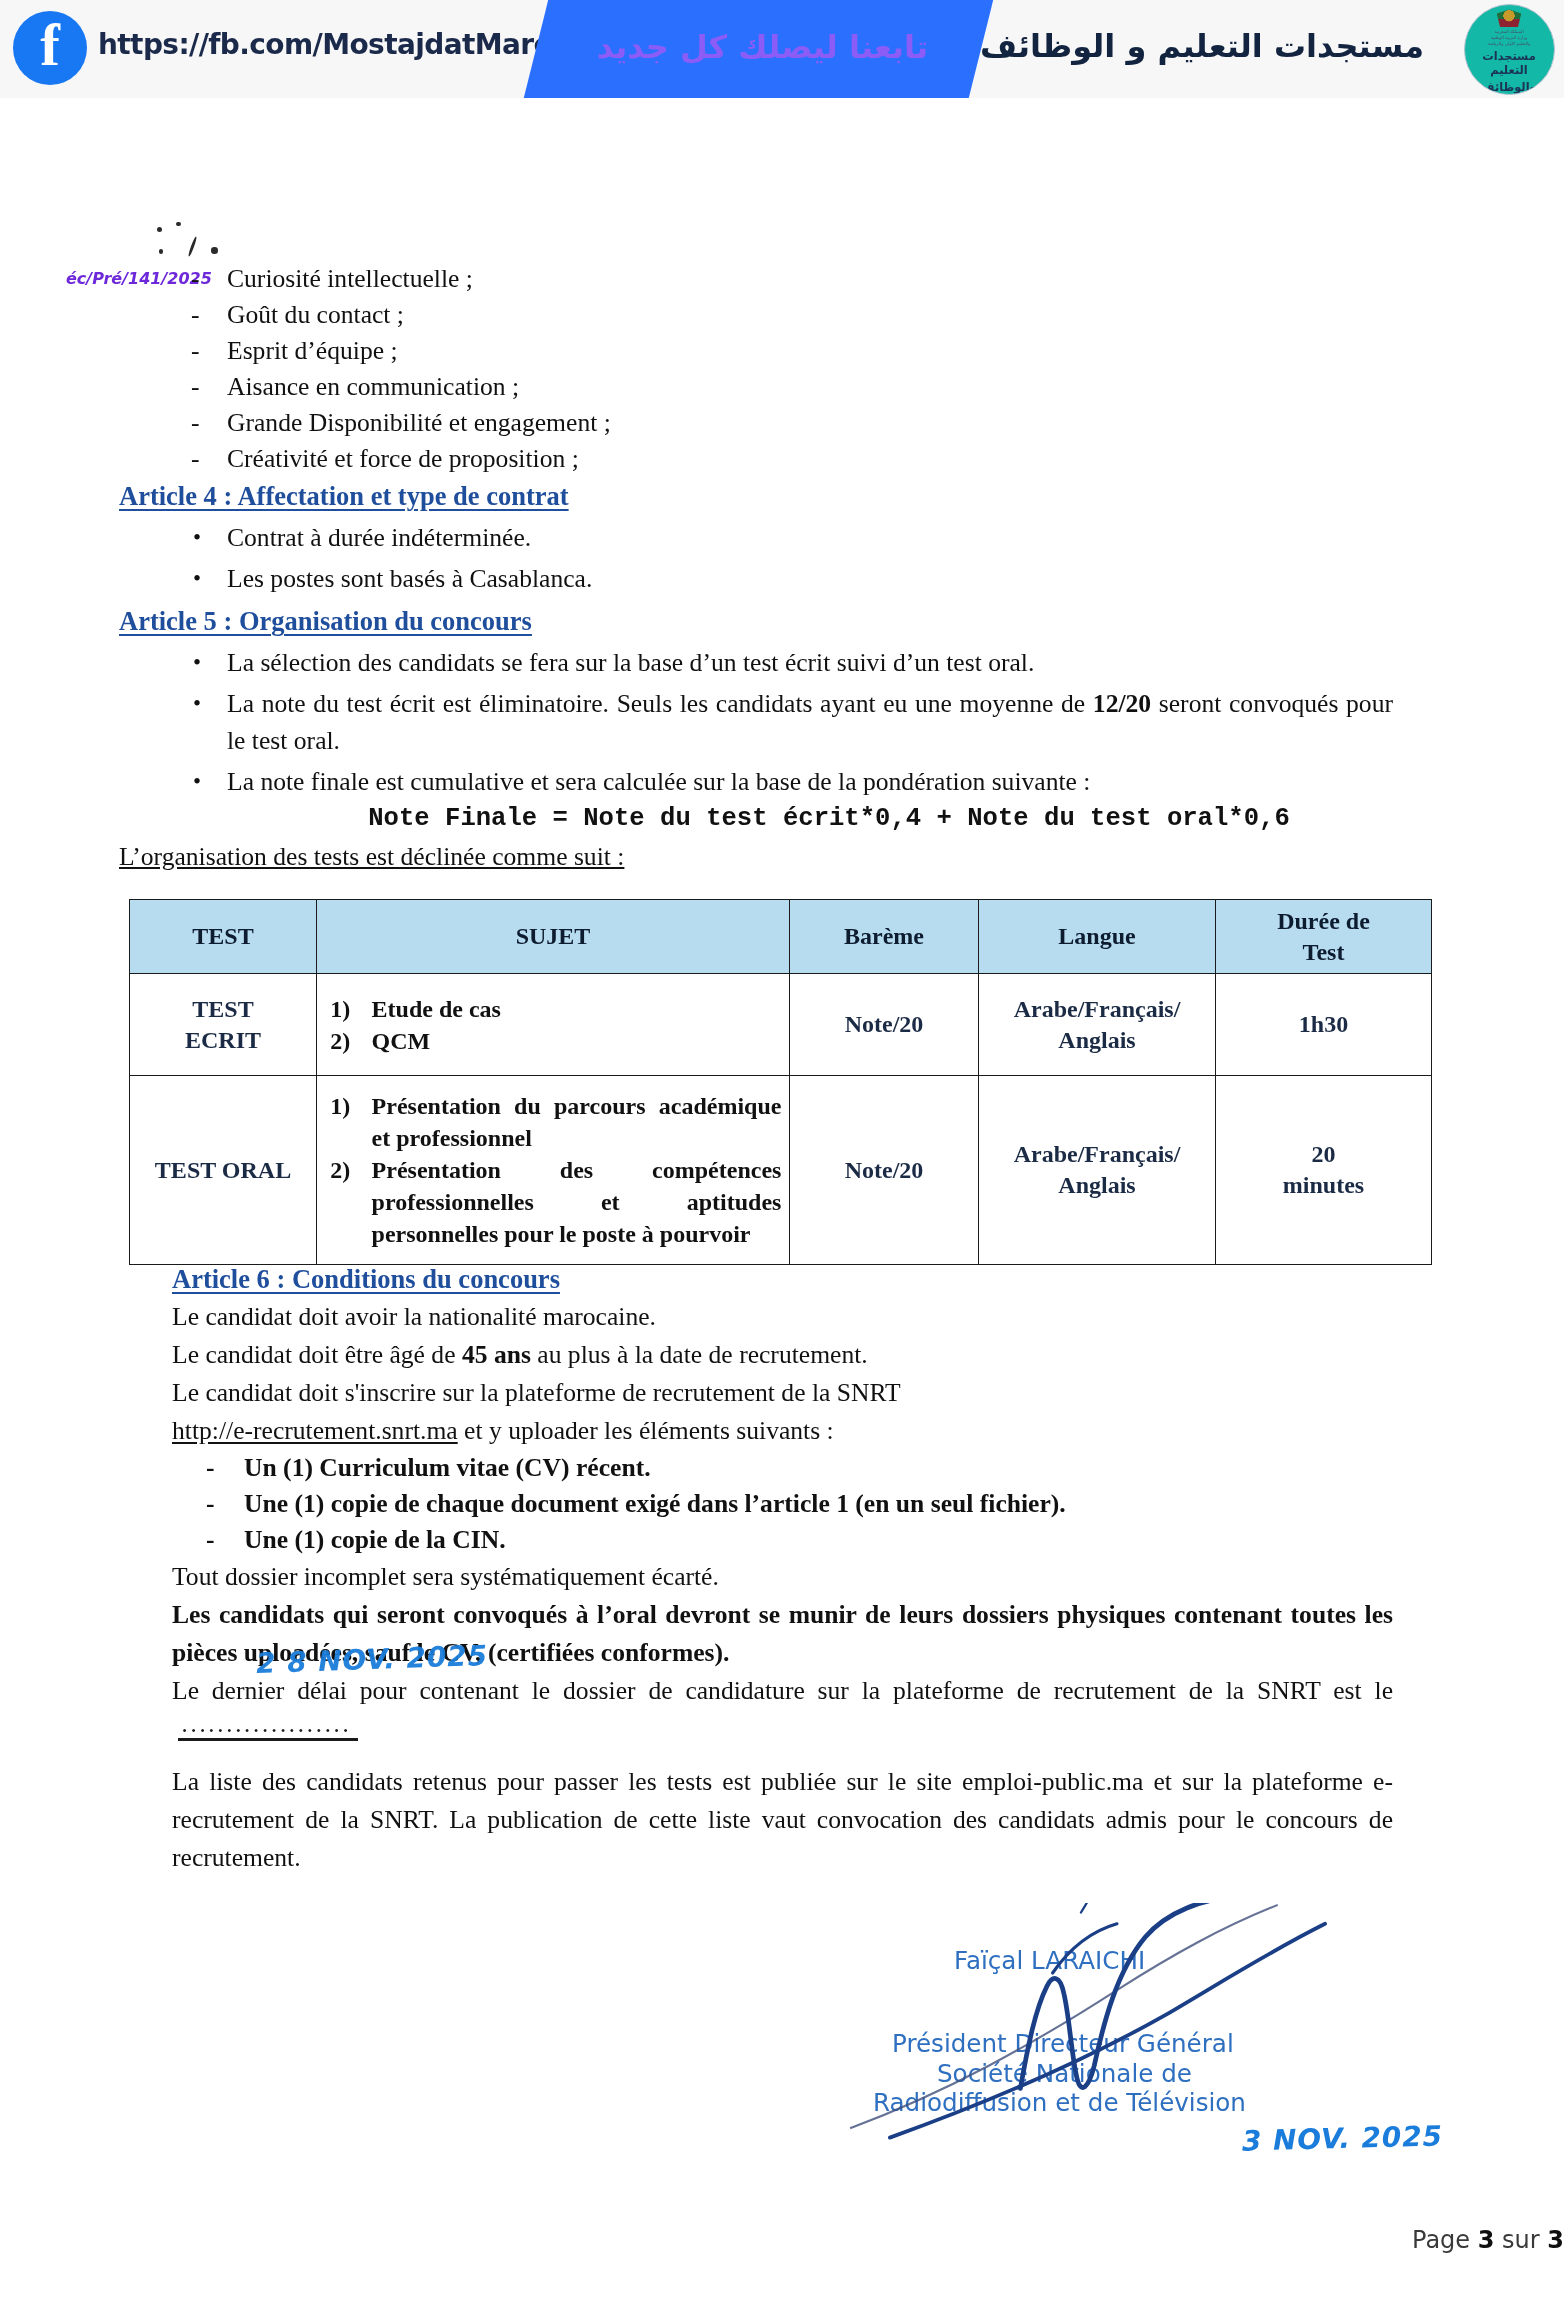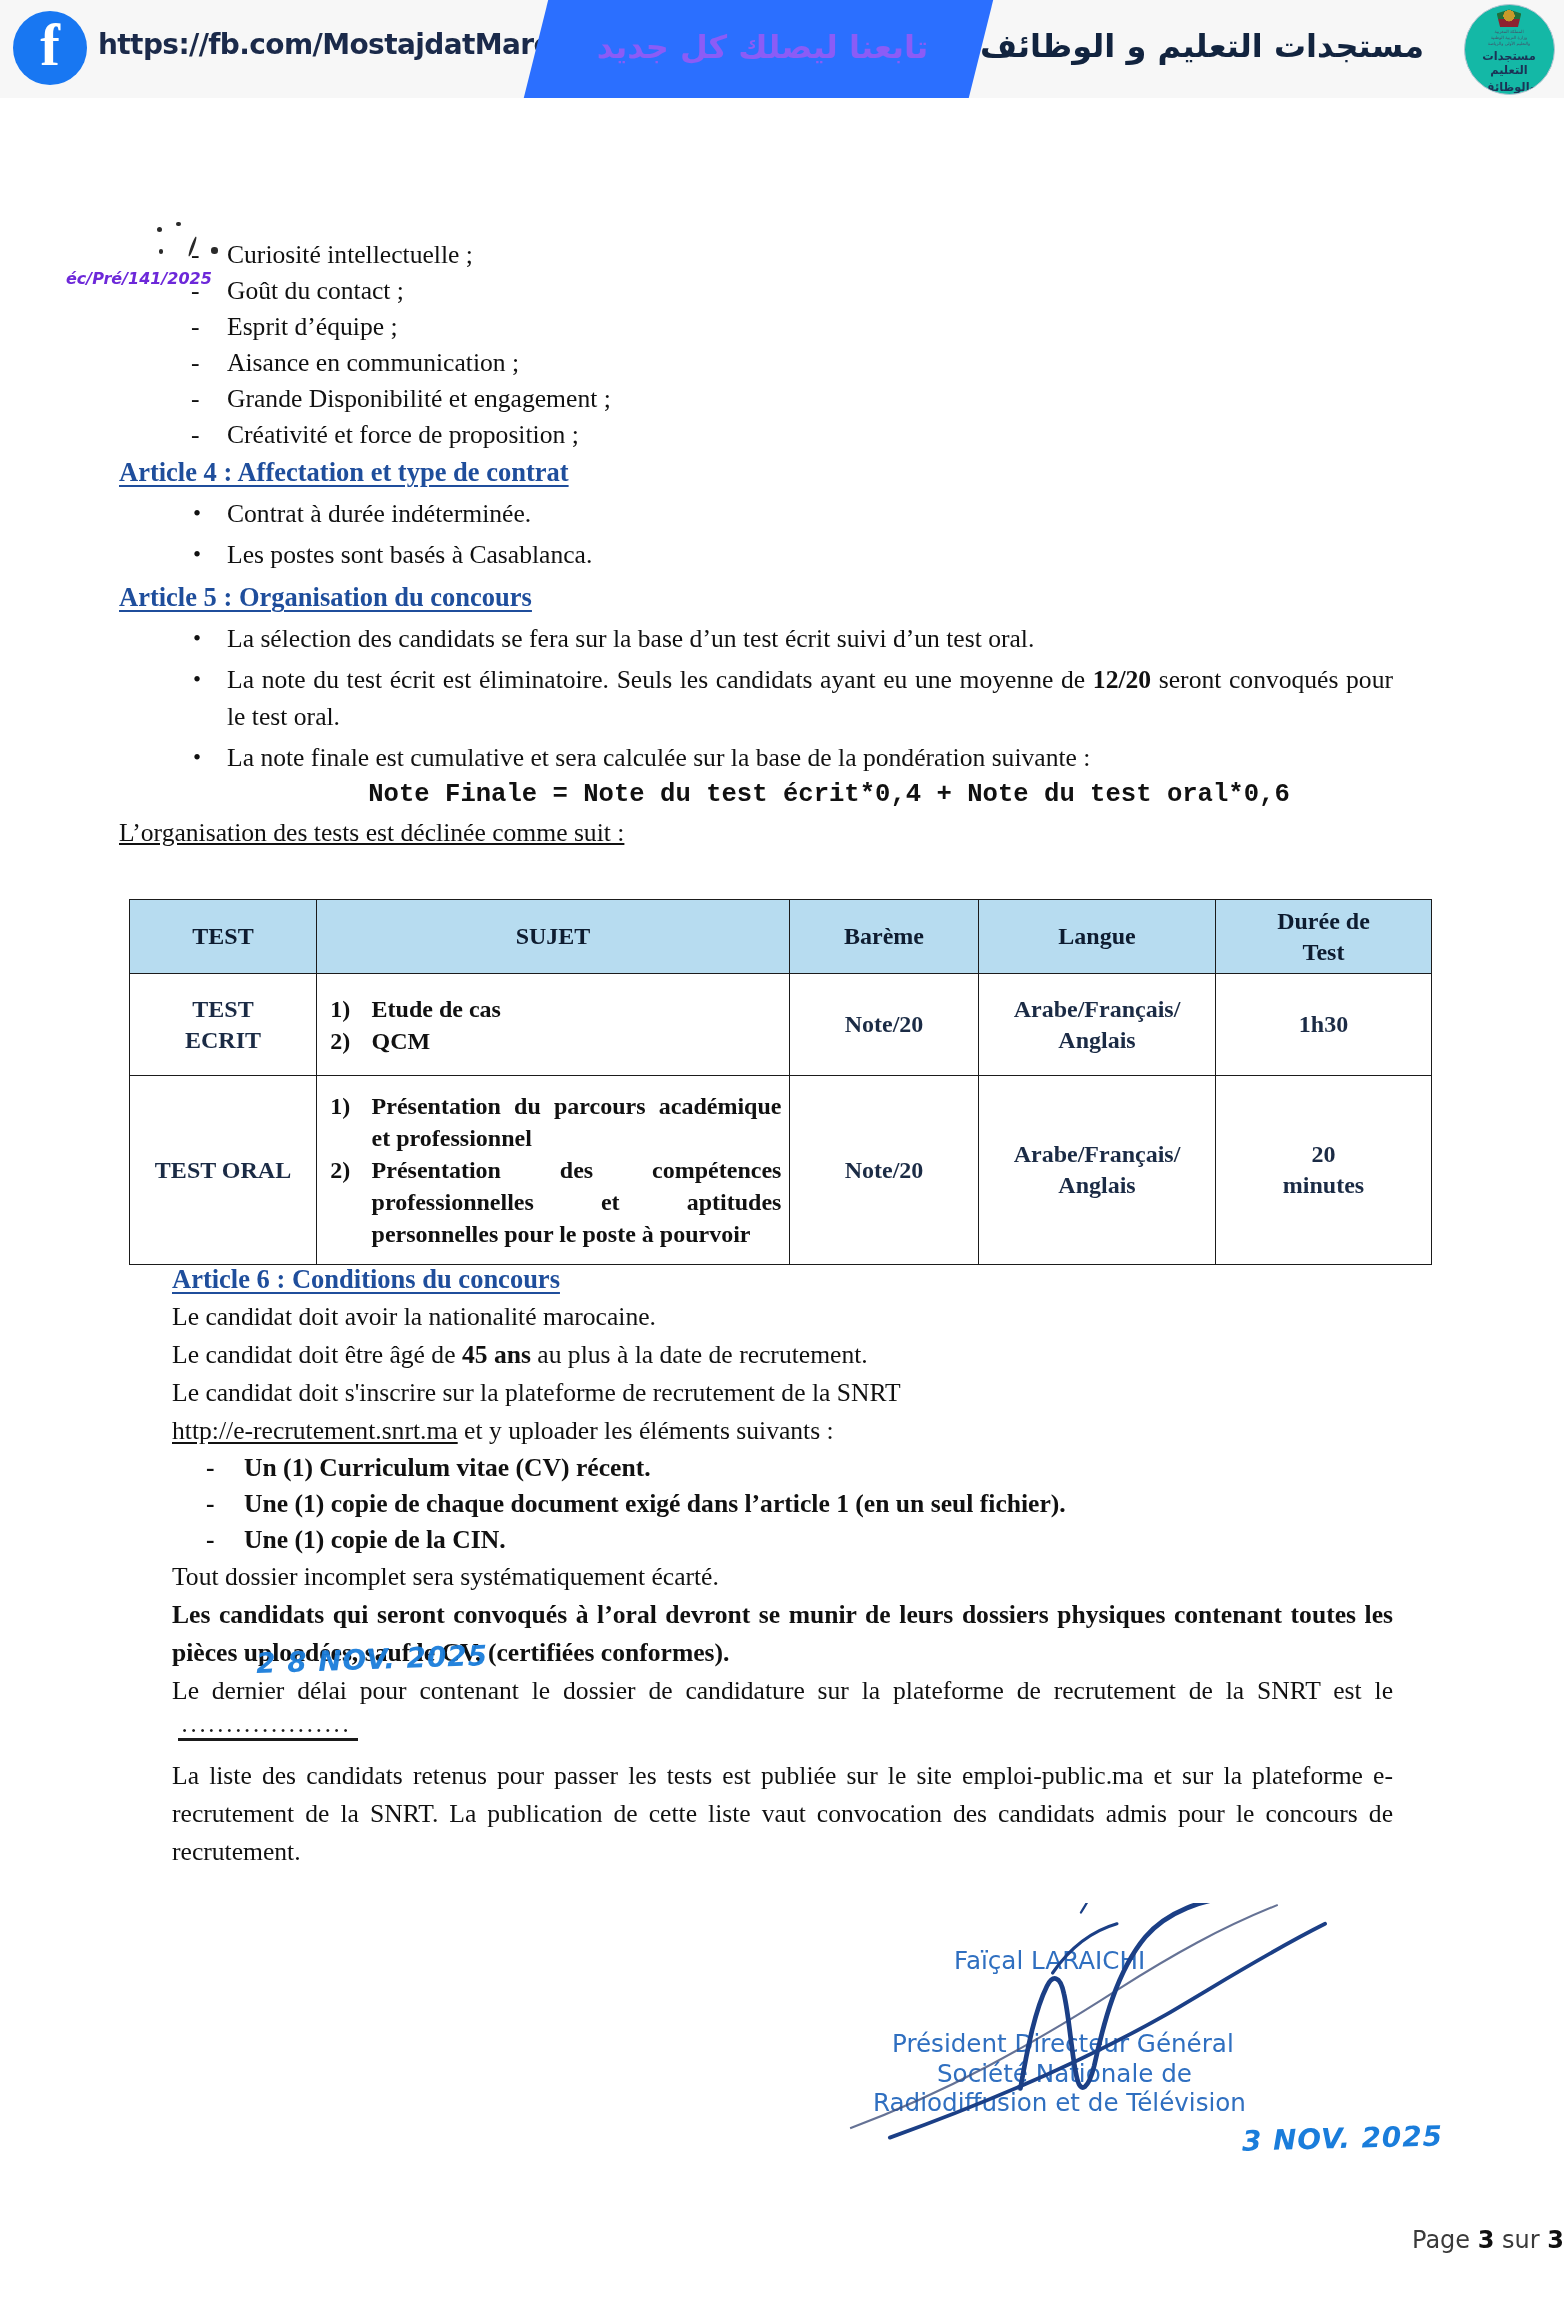--- a/index.html
+++ b/index.html
@@ -165,21 +165,21 @@
   }
   .m1 { left: 24.6px; top: 7.6px; width: 5.7px; height: 5.7px; }
   .m2 { left: 44px; top: 2.8px; width: 4.7px; height: 4.7px; }
   .m3 { left: 26.5px; top: 30px; width: 4.7px; height: 4.7px; }
   .m4 { left: 79px; top: 28px; width: 6.6px; height: 6.6px; }
   .m5 { left: 59px; top: 17px; width: 2.8px; height: 21px; transform: rotate(20deg); border-radius: 1.9px; }
 
   .body-col {
     position: absolute;
     left: 172px;
-    top: 139px;
+    top: 163px;
     width: 1221px;
   }
 
   
   ul.dash-list {
     list-style: none;
     margin: 0;
     padding: 0;
   }
   ul.dash-list li {
@@ -561,21 +561,21 @@
       <li>Une (1) copie de chaque document exigé dans l’article 1 (en un seul fichier).</li>
       <li>Une (1) copie de la CIN.</li>
     </ul>
 
     <p>Tout dossier incomplet sera systématiquement écarté.</p>
 
     <p class="b justify">Les candidats qui seront convoqués à l’oral devront se munir de leurs dossiers physiques contenant toutes les pièces uploadées, sauf le CV, (certifiées conformes).</p>
 
     <p class="justify"><span>Le dernier délai pour contenant le dossier de candidature sur la plateforme de recrutement de la SNRT est le </span><span class="dotted-slot"><span class="dots">...................</span></span></p>
 
-    <p class="justify" style="margin-top:9px;">La liste des candidats retenus pour passer les tests est publiée sur le site emploi-public.ma et sur la plateforme e-recrutement de la SNRT. La publication de cette liste vaut convocation des candidats admis pour le concours de recrutement.</p>
+    <p class="justify" style="margin-top:15px;">La liste des candidats retenus pour passer les tests est publiée sur le site emploi-public.ma et sur la plateforme e-recrutement de la SNRT. La publication de cette liste vaut convocation des candidats admis pour le concours de recrutement.</p>
   </div>
 
   <div class="date-stamp-inline">2 8 NOV. 2025</div>
 
   <div class="sign-block">
     <div class="sign-name">Faïçal LARAICHI</div>
     <div class="sign-role1">Président Directeur Général</div>
     <div class="sign-role2">Société Nationale de</div>
     <div class="sign-role3">Radiodiffusion et de Télévision</div>
     <svg class="sign-svg" viewBox="0 0 560 260">

